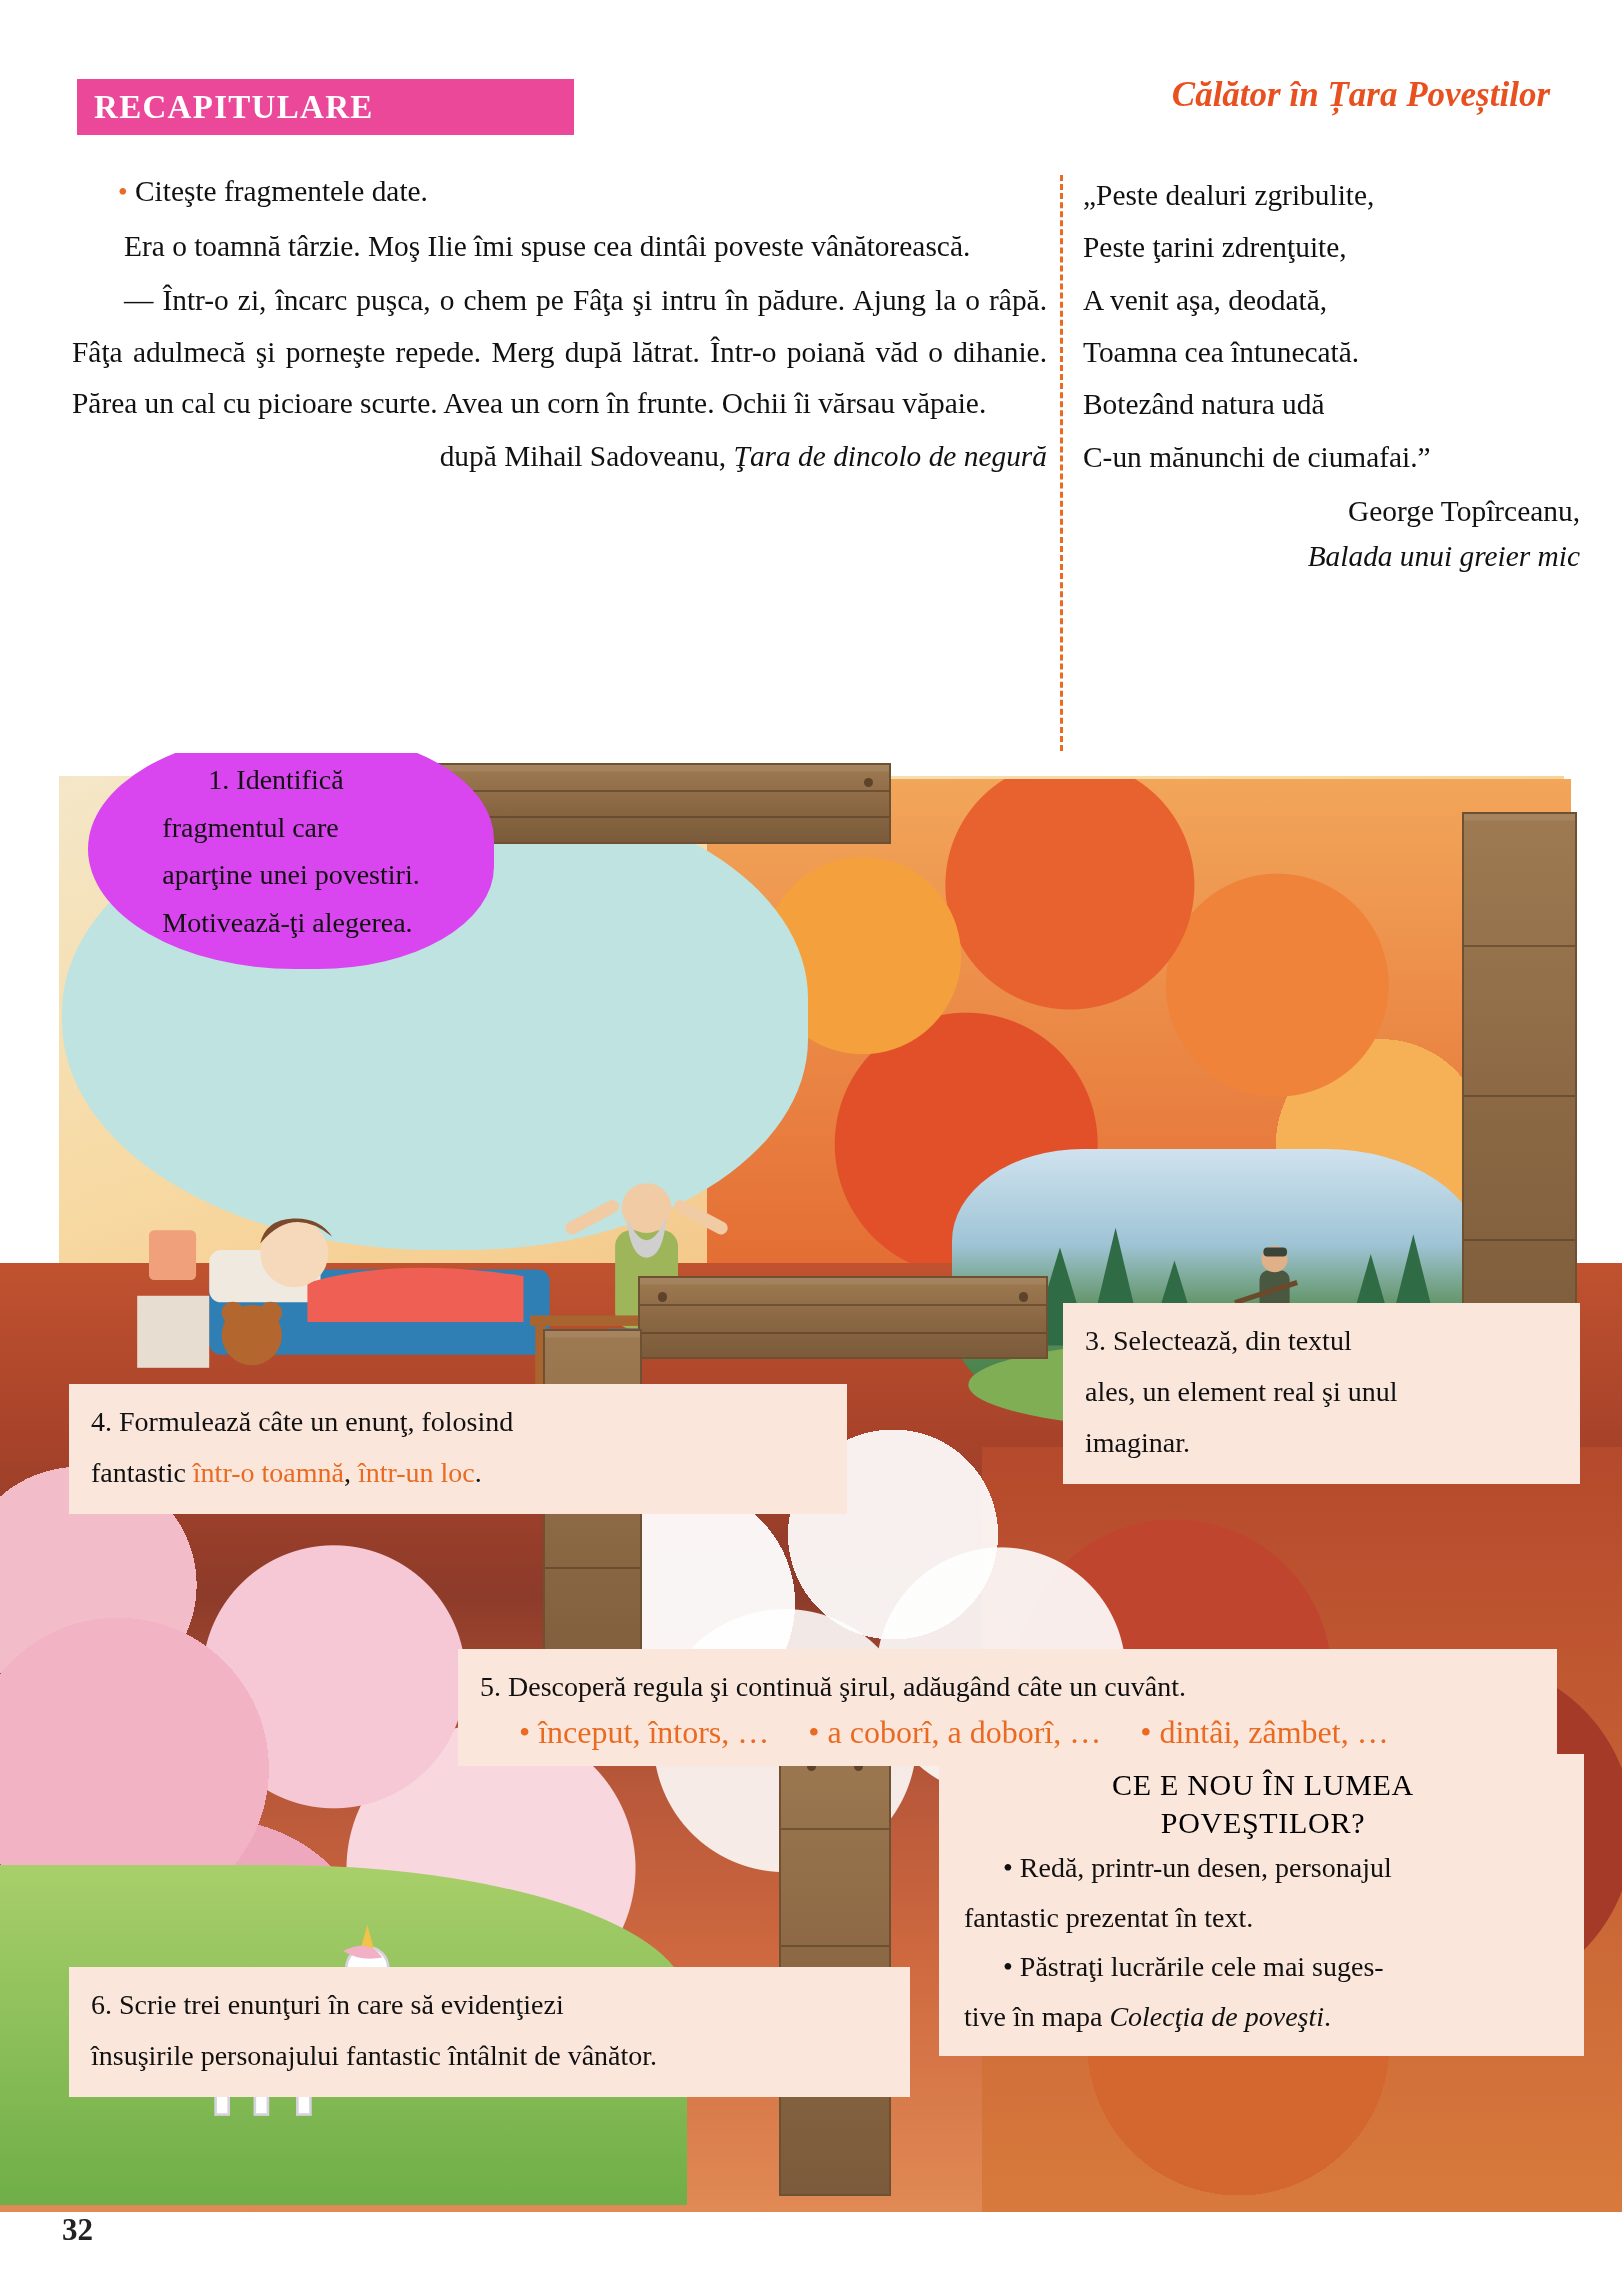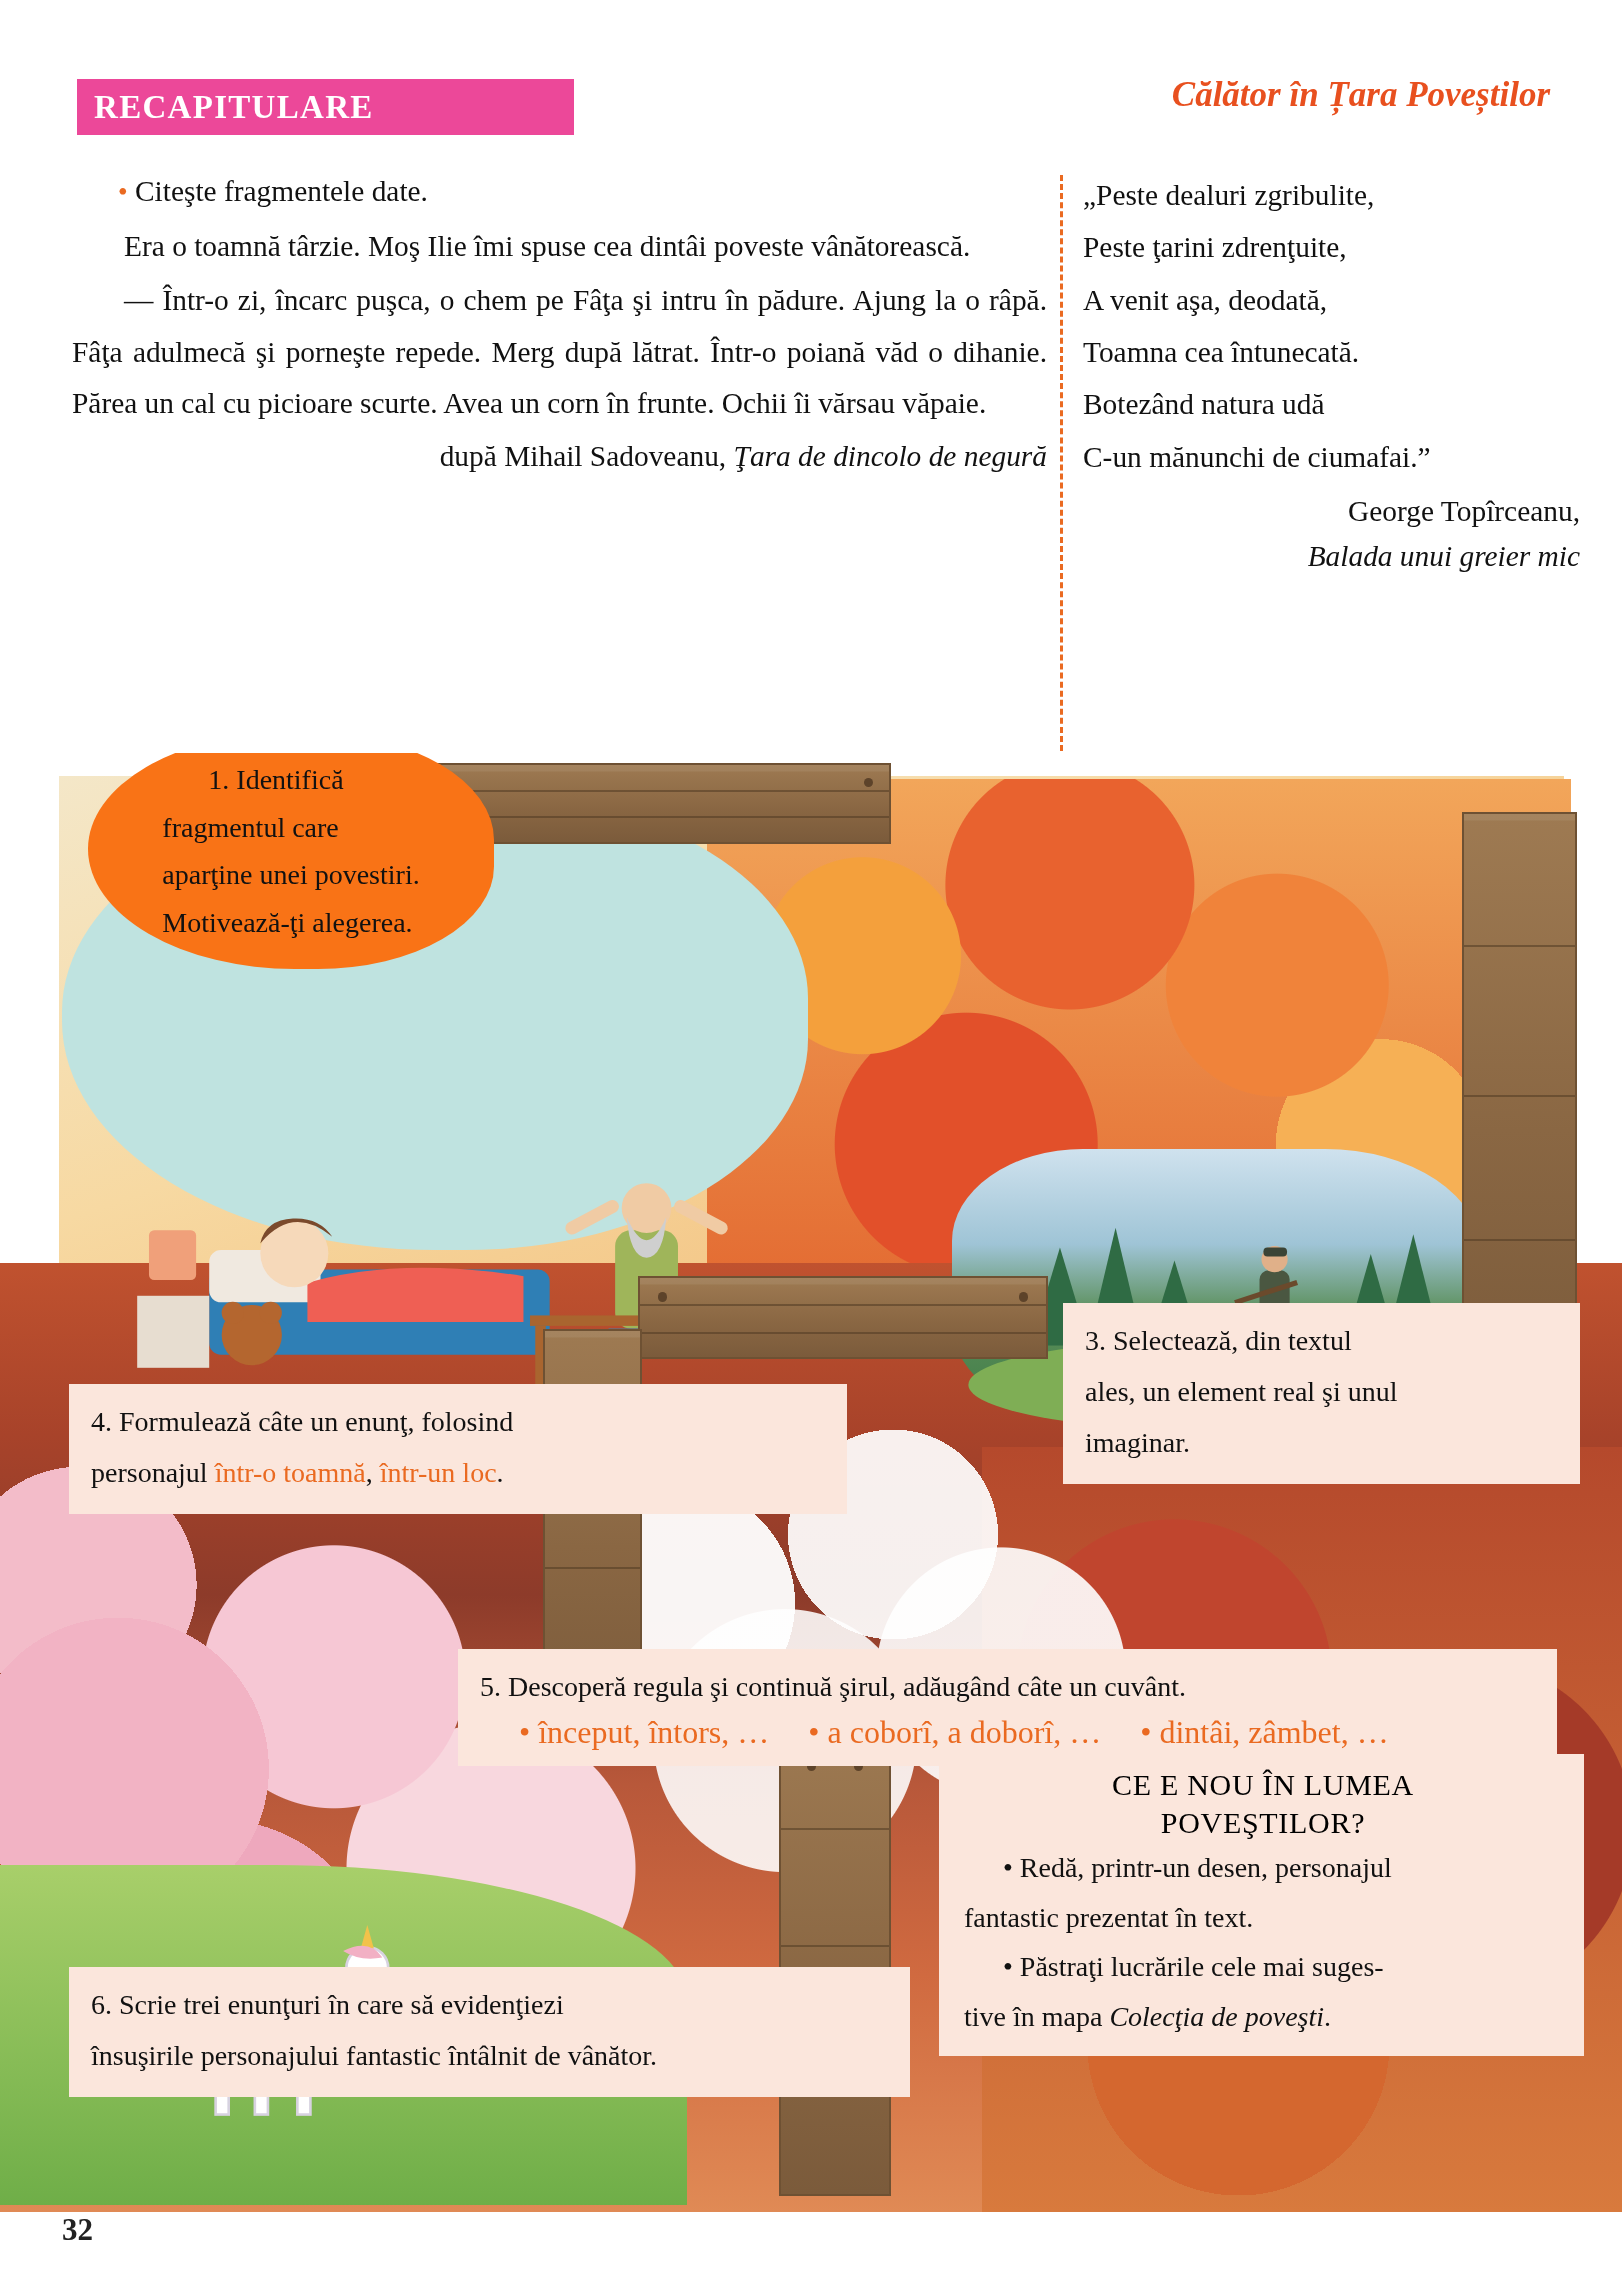--- a/index.html
+++ b/index.html
@@ -241,21 +241,21 @@
     width: 9.2px; height: 9.2px;
     border-radius: 50%;
     background: #5d432a;
   }
 
   
   .thought {
     position: absolute;
     left: 88px; top: -19.6px;
     width: 406px; height: 236px;
-    background: #f97316;
+    background: #d946ef;
     border-radius: 52% 48% 46% 54%;
     display: flex; align-items: center; justify-content: center;
     padding: 13px 26px;
     box-sizing: border-box;
   }
   .thought p {
     margin: 0;
     font-size: 28px;
     line-height: 1.7;
     color: #111;
@@ -473,21 +473,21 @@
 
     <div class="card card3">
       <p>3. Selectează, din textul</p>
       <p>ales, un element real şi unul</p>
       <p>imaginar.</p>
     </div>
 
     <div class="card card4">
       <p>4. Formulează câte un enunţ, folosind</p>
       <p>
-        <span>personajul </span><span class="orange">într-o toamnă</span><span>, </span><span class="orange">într-un loc</span><span>.</span>
+        <span>fantastic </span><span class="orange">într-o toamnă</span><span>, </span><span class="orange">într-un loc</span><span>.</span>
       </p>
     </div>
 
     <div class="card card5">
       <p>5. Descoperă regula şi continuă şirul, adăugând câte un cuvânt.</p>
       <div class="row">
         <span>• început, întors, …</span>
         <span>• a coborî, a doborî, …</span>
         <span>• dintâi, zâmbet, …</span>
       </div>

